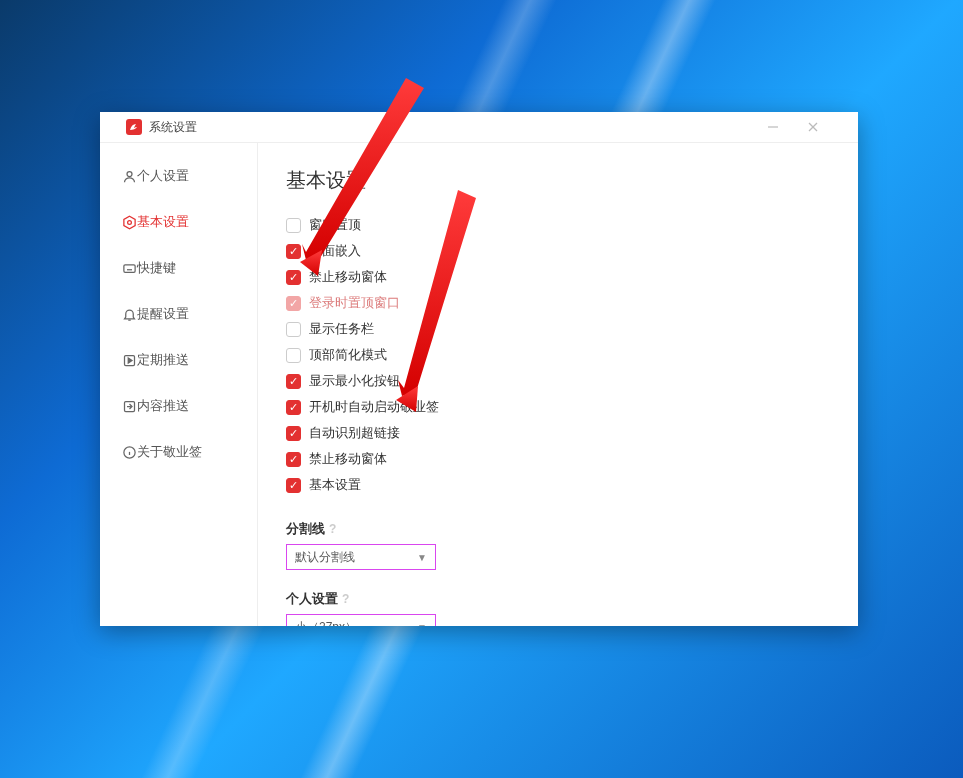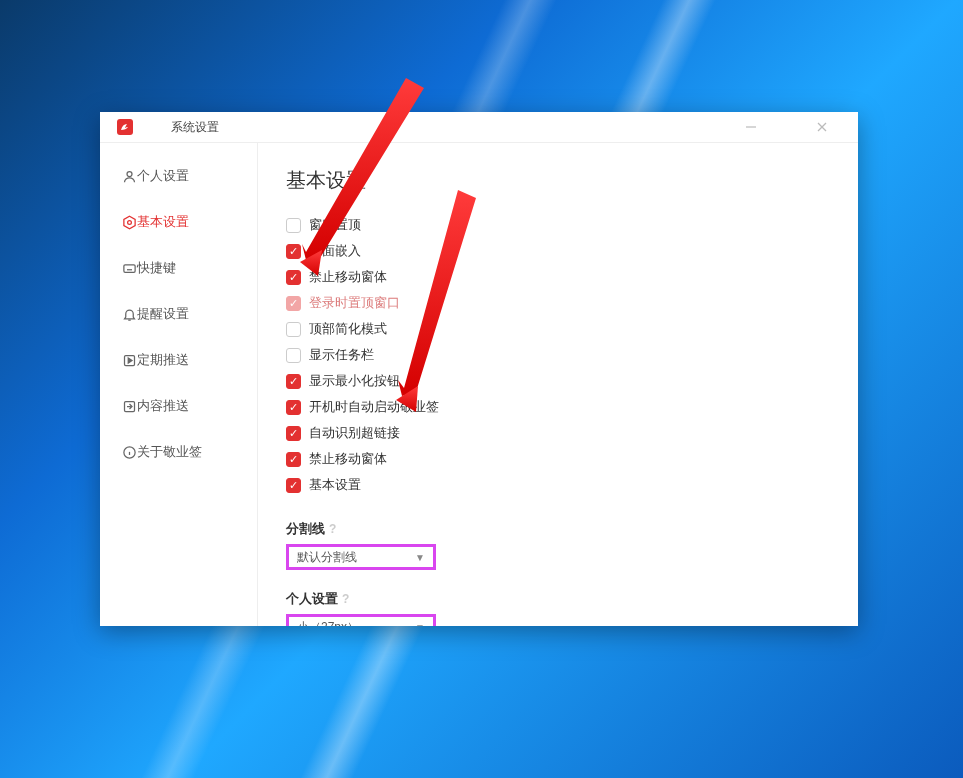--- a/index.html
+++ b/index.html
@@ -38,23 +38,22 @@
     display: flex;
     flex-direction: column;
     font-size: 13px;
     color: #333333;
   }
 
   .titlebar {
     height: 30px;
     display: flex;
     align-items: center;
-    padding: 0 16px;
+    padding: 0 25px;
     border-bottom: 1px solid #eeeeee;
-    gap: 31px;
   }
   .titlebar .app-icon {
     width: 18px;
     height: 18px;
     display: inline-flex;
     align-items: center;
     justify-content: center;
     margin-right: 6px;
   }
   .titlebar .title {
@@ -167,21 +166,21 @@
     gap: 4px;
     margin-bottom: 6px;
   }
   .help-dot {
     color: #cccccc;
     font-size: 12px;
   }
   .select {
     width: 150px;
     height: 26px;
-    border: 3px solid #d946ef;
+    border: 1px solid #d946ef;
     display: flex;
     align-items: center;
     justify-content: space-between;
     padding: 0 8px;
     font-size: 12px;
     color: #555;
     cursor: pointer;
     box-sizing: border-box;
     background: #fff;
   }
@@ -328,26 +327,26 @@
             <span class="opt-label">禁止移动窗体</span>
           </div>
 
           <div class="opt disabled-pink">
             <span class="checkbox checked-pink">✓</span>
             <span class="opt-label">登录时置顶窗口</span>
           </div>
 
           <div class="opt">
             <span class="checkbox"></span>
+            <span class="opt-label">显示任务栏</span>
+          </div>
+
+          <div class="opt">
+            <span class="checkbox"></span>
             <span class="opt-label">顶部简化模式</span>
-          </div>
-
-          <div class="opt">
-            <span class="checkbox"></span>
-            <span class="opt-label">显示任务栏</span>
           </div>
 
           <div class="opt">
             <span class="checkbox checked">✓</span>
             <span class="opt-label">显示最小化按钮</span>
           </div>
 
           <div class="opt">
             <span class="checkbox checked">✓</span>
             <span class="opt-label">开机时自动启动敬业签</span>

